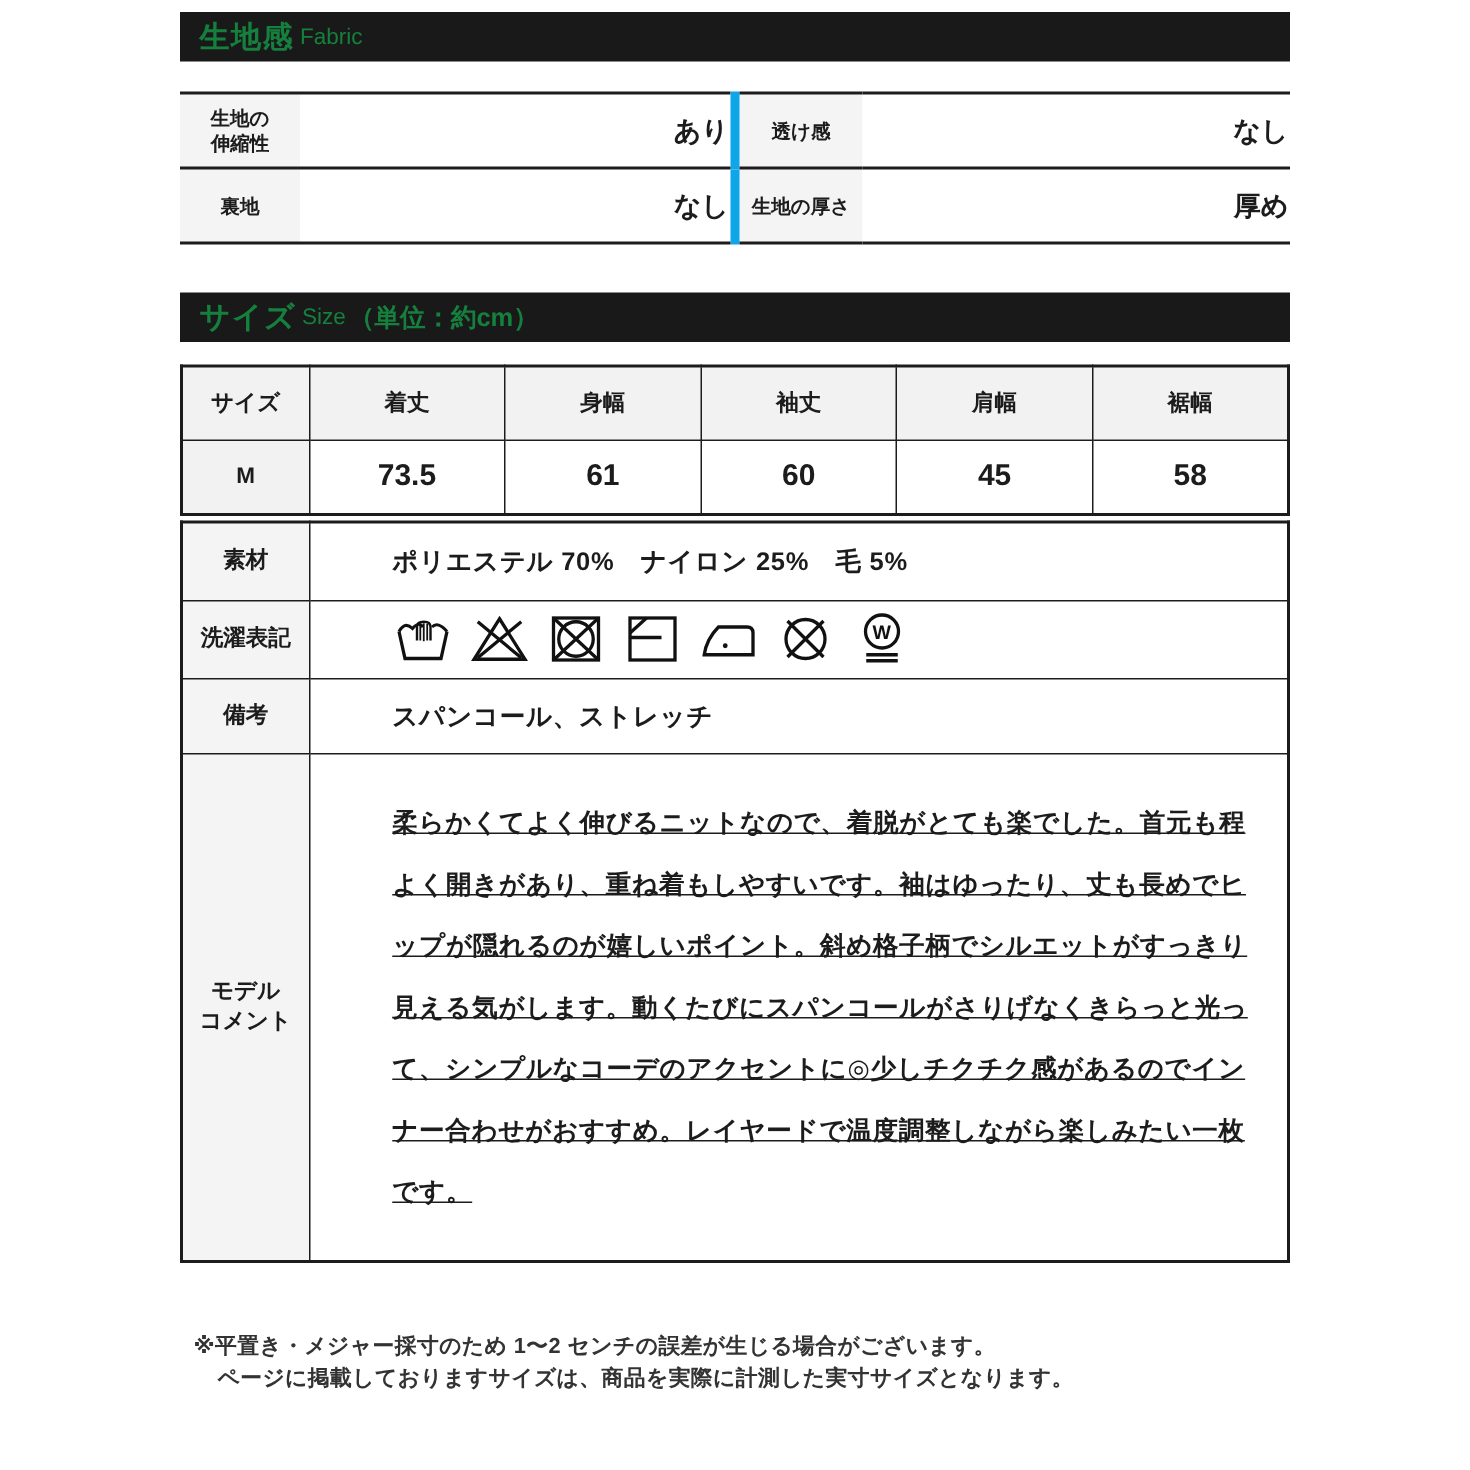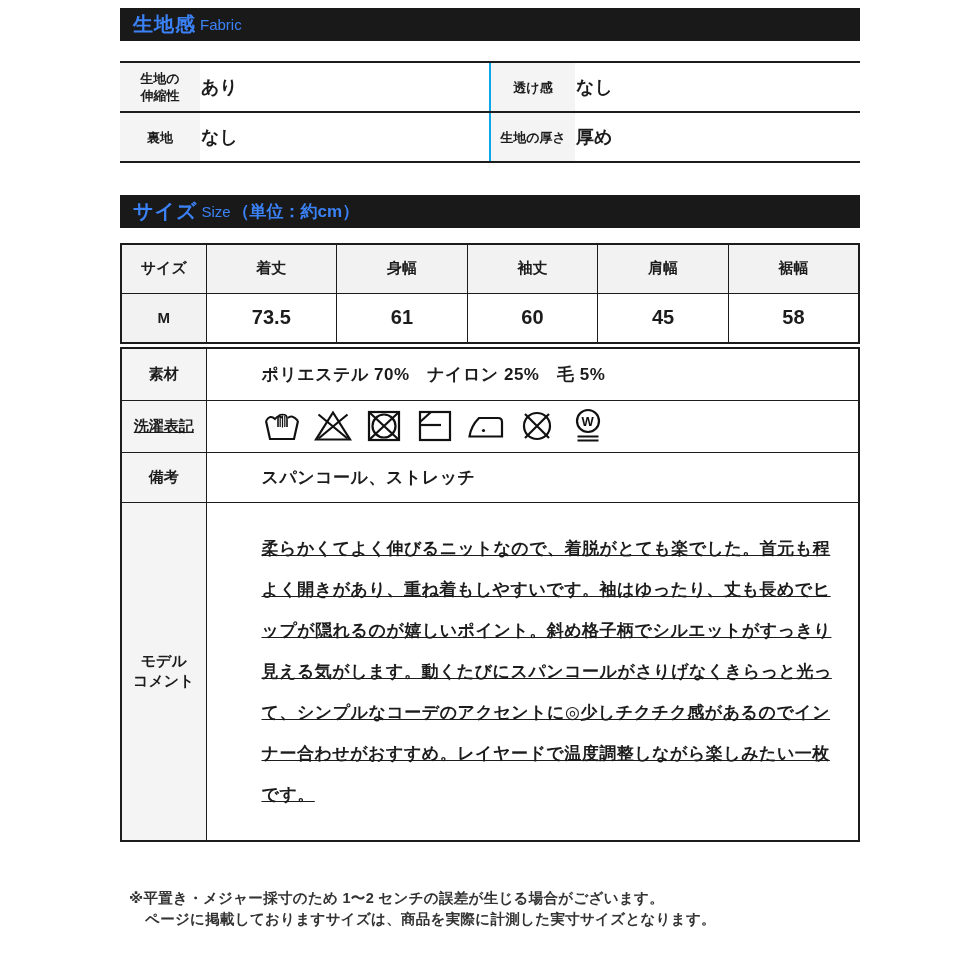--- a/index.html
+++ b/index.html
@@ -5,39 +5,39 @@
   html,body{margin:0;padding:0;background:#ffffff;}
   body{
     width:980px;height:980px;overflow:hidden;
     font-family:"Liberation Sans","DejaVu Sans",sans-serif;
     color:#1c1c1c;
   }
   .content{width:740px;margin-left:120px;padding-top:8px;}
 
   
   .bar{
-    background:#191919;color:#3b82f6;height:33px;
+    background:#191919;color:#15803d;height:33px;
     display:flex;align-items:center;padding-left:13px;box-sizing:border-box;
   }
   .bar .jp{font-size:20px;font-weight:bold;letter-spacing:1px;}
   .bar .en{font-size:15px;margin-left:4px;}
   .bar .unit{font-size:17px;font-weight:bold;margin-left:2px;}
 
   table{border-collapse:collapse;width:740px;table-layout:fixed;}
   td,th{box-sizing:border-box;}
 
   
   .fabric-table{margin-top:20px;}
   .fabric-table td{border-top:2px solid #1c1c1c;border-bottom:2px solid #1c1c1c;}
   .fabric-table td.lbl{
     background:#f4f4f4;font-size:13px;font-weight:bold;text-align:center;
     white-space:pre-line;height:50px;line-height:17px;
   }
-  .fabric-table td.l2{border-left:2px solid #0ea5e9;}
-  .fabric-table td.val{font-size:18px;font-weight:bold;text-align:left;background:#fff;}
+  .fabric-table td.l2{border-left:6px solid #0ea5e9;}
+  .fabric-table td.val{font-size:18px;font-weight:bold;text-align:right;background:#fff;}
 
   
   .grid{border:2px solid #1c1c1c;}
   .grid td,.grid th{border:1.5px solid #1c1c1c;}
   .size-table{margin-top:32px;}
   .size-table th{
     background:#f2f2f2;font-size:15px;font-weight:bold;height:49px;text-align:center;
   }
   .size-table td{height:50px;text-align:center;font-weight:bold;background:#fff;}
   .size-table td.sz{background:#f2f2f2;font-size:15px;}
@@ -46,21 +46,21 @@
   .details-table{margin-top:3px;padding-left:48px;}
   .details-table td.dlabel{
     background:#f4f4f4;font-size:15px;font-weight:bold;text-align:center;
     white-space:pre-line;line-height:20px;
   }
   .details-table td.dval{
     background:#fff;font-size:17px;font-weight:bold;
     padding-left:55px;letter-spacing:0.5px;
   }
   .row-material td{height:52px;}
-  .row-care td{height:52px;text-decoration:underline;}
+  .row-care td{height:52px;}
   .row-remarks td{height:50px;}
   .row-comment td.dval{
     padding:25px 18px 25px 55px;line-height:41px;font-size:17px;text-decoration:underline;
   }
   .care-icons{display:flex;align-items:center;gap:11px;}
   .care-icons svg{display:block;}
 
   
   .notes{margin-top:46px;padding-left:9px;color:#333;}
   .note-block{margin-bottom:10px;}

